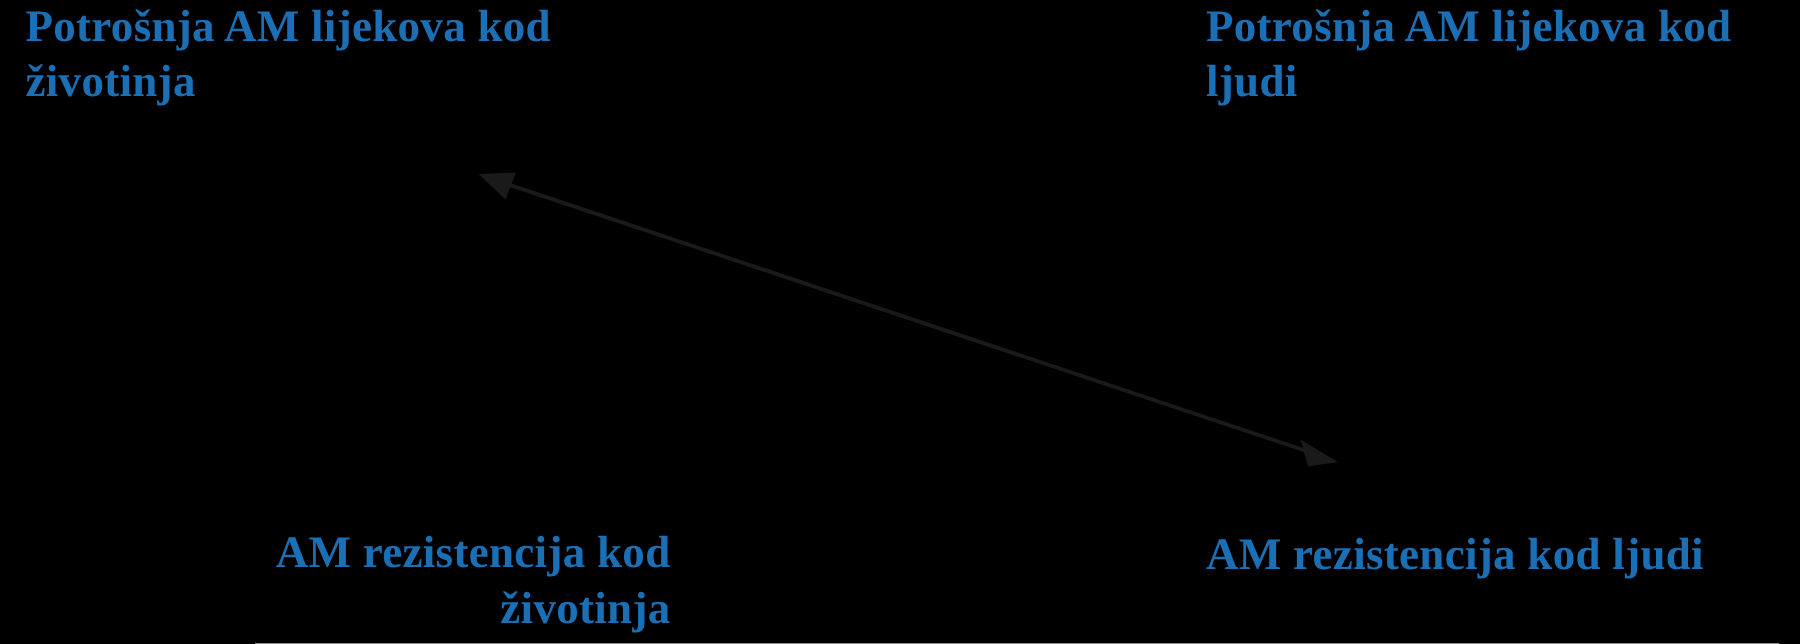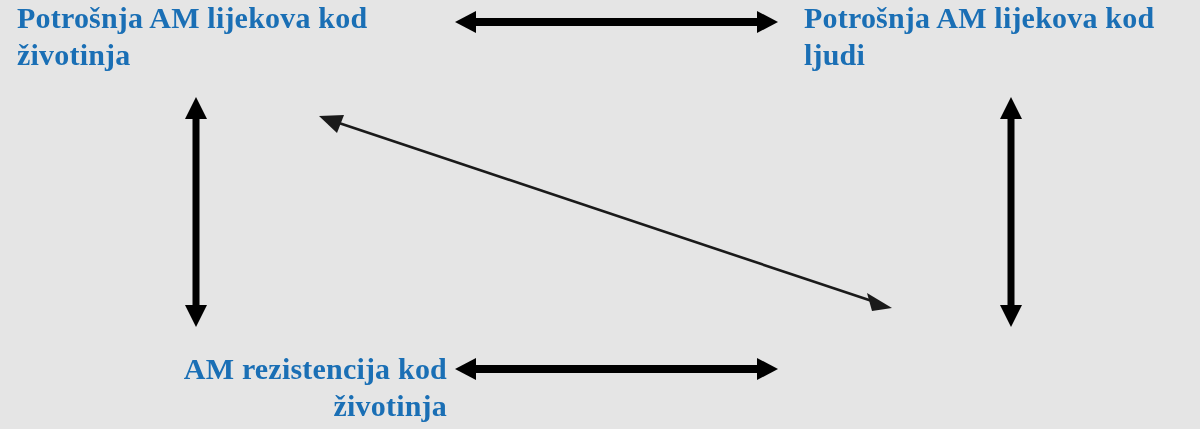--- a/index.html
+++ b/index.html
@@ -8,21 +8,21 @@
     padding: 0;
     background: #ffffff;
   }
   body {
     font-family: "Liberation Serif", "DejaVu Serif", serif;
   }
   #canvas {
     position: relative;
     width: 1200px;
     height: 429px;
-    background: #e5e5e5;
+    background: #000000;
     overflow: hidden;
   }
   .node-label {
     position: absolute;
     color: #1a6fb5;
     font-weight: bold;
     font-size: 30px;
     line-height: 1.22;
     letter-spacing: 0.2px;
     white-space: pre-line;
@@ -48,20 +48,21 @@
 
   <div class="node-label" id="label-top-left">Potrošnja AM lijekova kod
 životinja</div>
 
   <div class="node-label" id="label-top-right">Potrošnja AM lijekova kod
 ljudi</div>
 
   <div class="node-label" id="label-bottom-left">AM rezistencija kod
 životinja</div>
 
+  <div class="node-label" id="label-bottom-right">AM rezistencija kod ljudi</div>
 
   <svg id="arrows-layer" viewBox="0 0 1200 429" width="1200" height="429" xmlns="http://www.w3.org/2000/svg">
 
     <g>
       <line x1="471" y1="22" x2="762" y2="22" stroke="#000000" stroke-width="8"></line>
       <polygon points="455,22 476,11 476,33" fill="#000000"></polygon>
       <polygon points="778,22 757,11 757,33" fill="#000000"></polygon>
     </g>
 
     <g>

